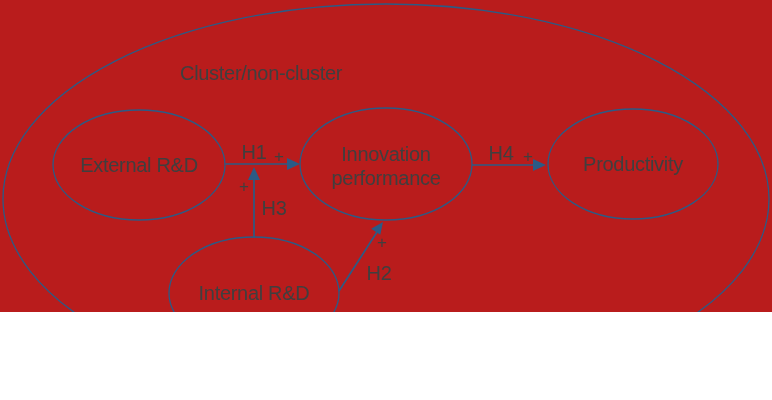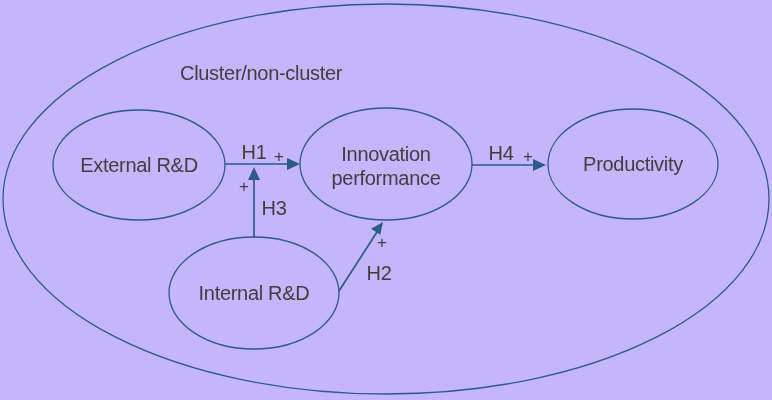--- a/index.html
+++ b/index.html
@@ -1,21 +1,21 @@
 <!DOCTYPE html>
 <html style="--stroke: #2b5b86; --text: #3f3f3f;"><head>
 <meta charset="utf-8">
 <style>
   :root{
     --stroke:#2b5b86;
     --text:#3f3f3f;
   }
   html,body{margin:0;padding:0;background:#ffffff;}
   .canvas-wrap{
-    width:772px;height:400px;position:relative;background:#c4b5fd;overflow:hidden;
+    width:772px;height:312px;position:relative;background:#b91c1c;overflow:hidden;
   }
   svg{display:block;}
   .outer-ellipse{fill:none;stroke:var(--stroke);stroke-width:1.3;}
   .node-ellipse{fill:none;stroke:var(--stroke);stroke-width:1.3;}
   .edge-line{stroke:var(--stroke);stroke-width:1.7;fill:none;}
   .arrowhead{fill:var(--stroke);stroke:none;}
   .lbl{
     font-family:"Liberation Sans","DejaVu Sans",sans-serif;
     font-size:20px;
     letter-spacing:-0.3px;

